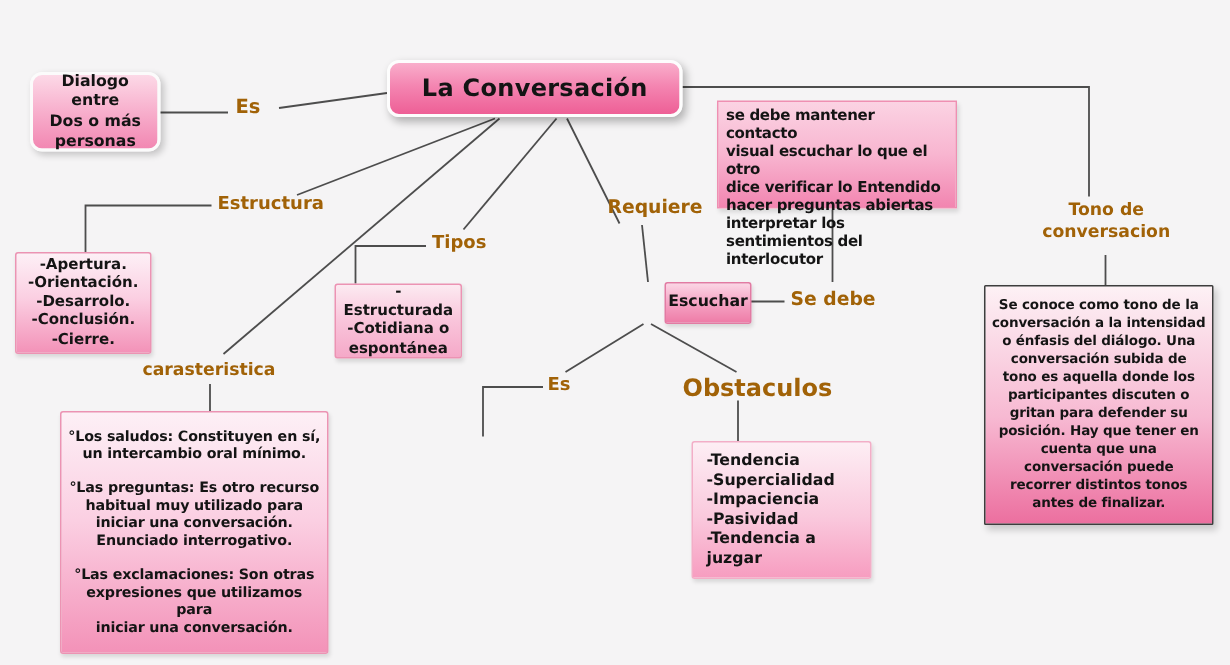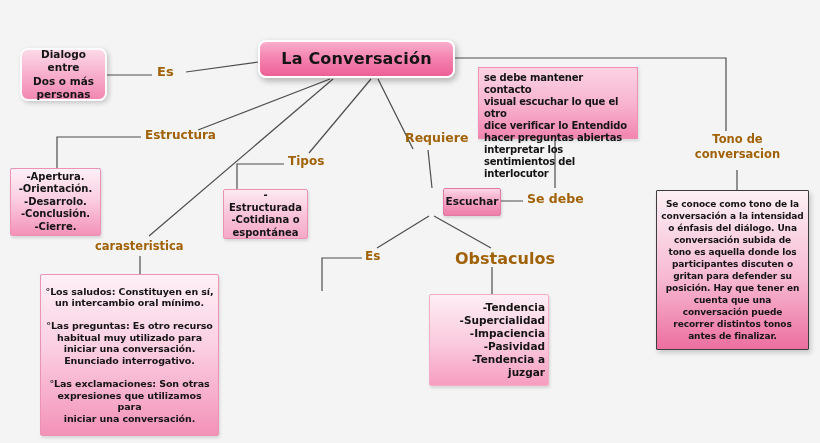--- a/index.html
+++ b/index.html
@@ -56,23 +56,24 @@
   .node-saludos{font-size:9.5px;line-height:1.22;letter-spacing:-0.1px;border-radius:2px;}
   .node-escuchar{
     font-size:10.5px;border-radius:2px;border:1px solid #e27ba3;
     background:linear-gradient(180deg,#fbd6e5 0%,#f5a3c4 50%,#ee7ca7 100%);
   }
   .node-arte{
     font-size:10px;border:1px solid #cd6886;border-radius:2px;
     background:linear-gradient(180deg,#fdeef4 0%,#f8bcd5 55%,#ee82ab 100%);
   }
   .node-tendencia{
-    font-size:10.5px;text-align:right;justify-content:flex-start;
+    font-size:10.5px;text-align:left;justify-content:flex-start;
     padding-left:9px;border:1px solid #f3aec7;border-radius:2px;
     background:linear-gradient(180deg,#fdeef4 0%,#fac9dd 55%,#f79dc0 100%);
+    margin-left:32px;
   }
   .node-tono{
     font-size:9px;line-height:1.34;letter-spacing:-0.1px;
     border:1.5px solid #3d3d3d;border-radius:1px;
     background:linear-gradient(180deg,#fdf1f5 0%,#f7b9d2 55%,#ec6f9f 100%);
     box-shadow:2px 3px 5px rgba(0,0,0,0.18);
   }
 </style>
 </head>
 <body>

